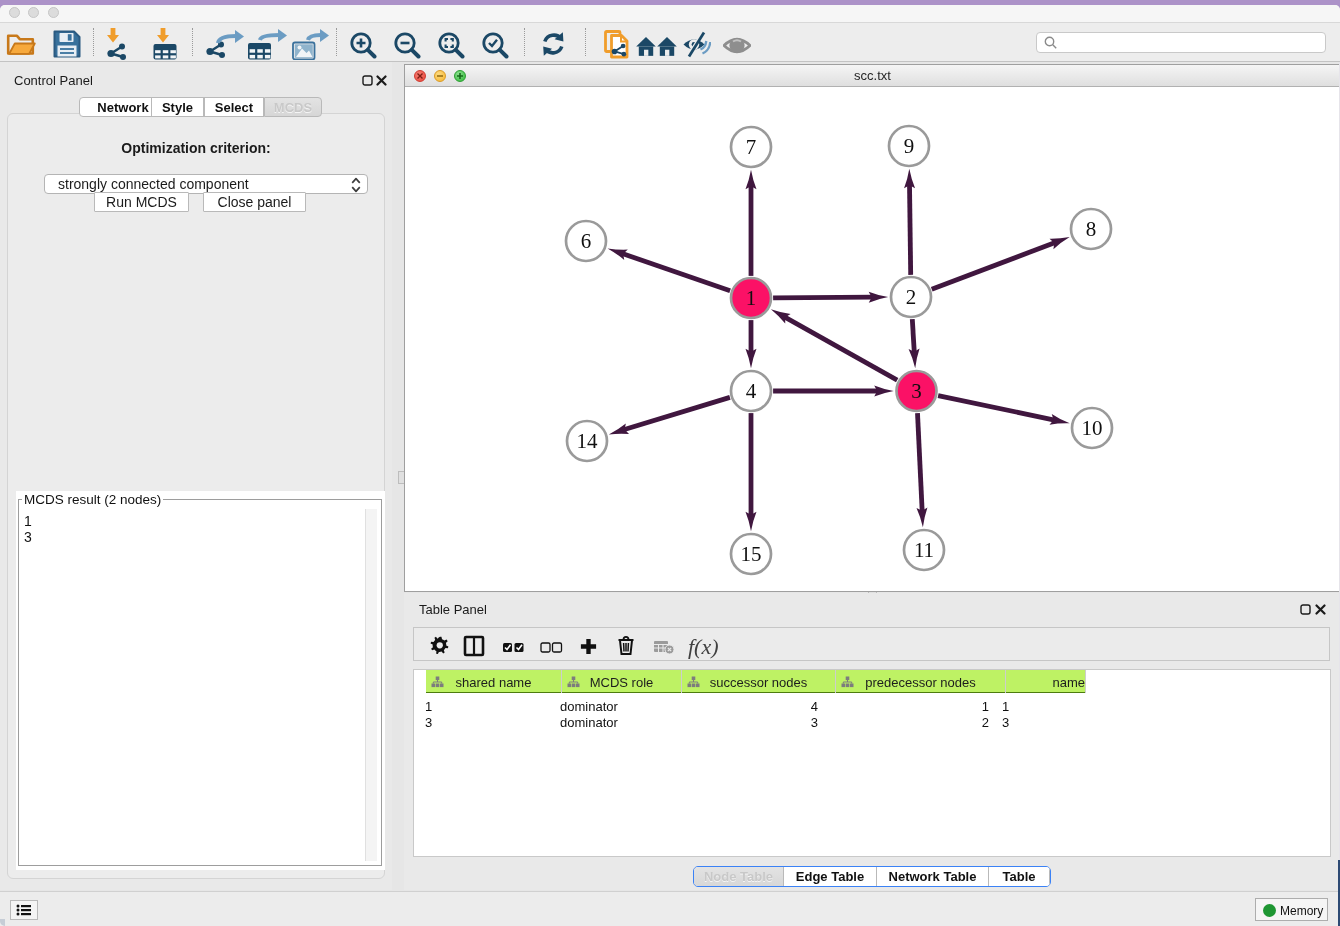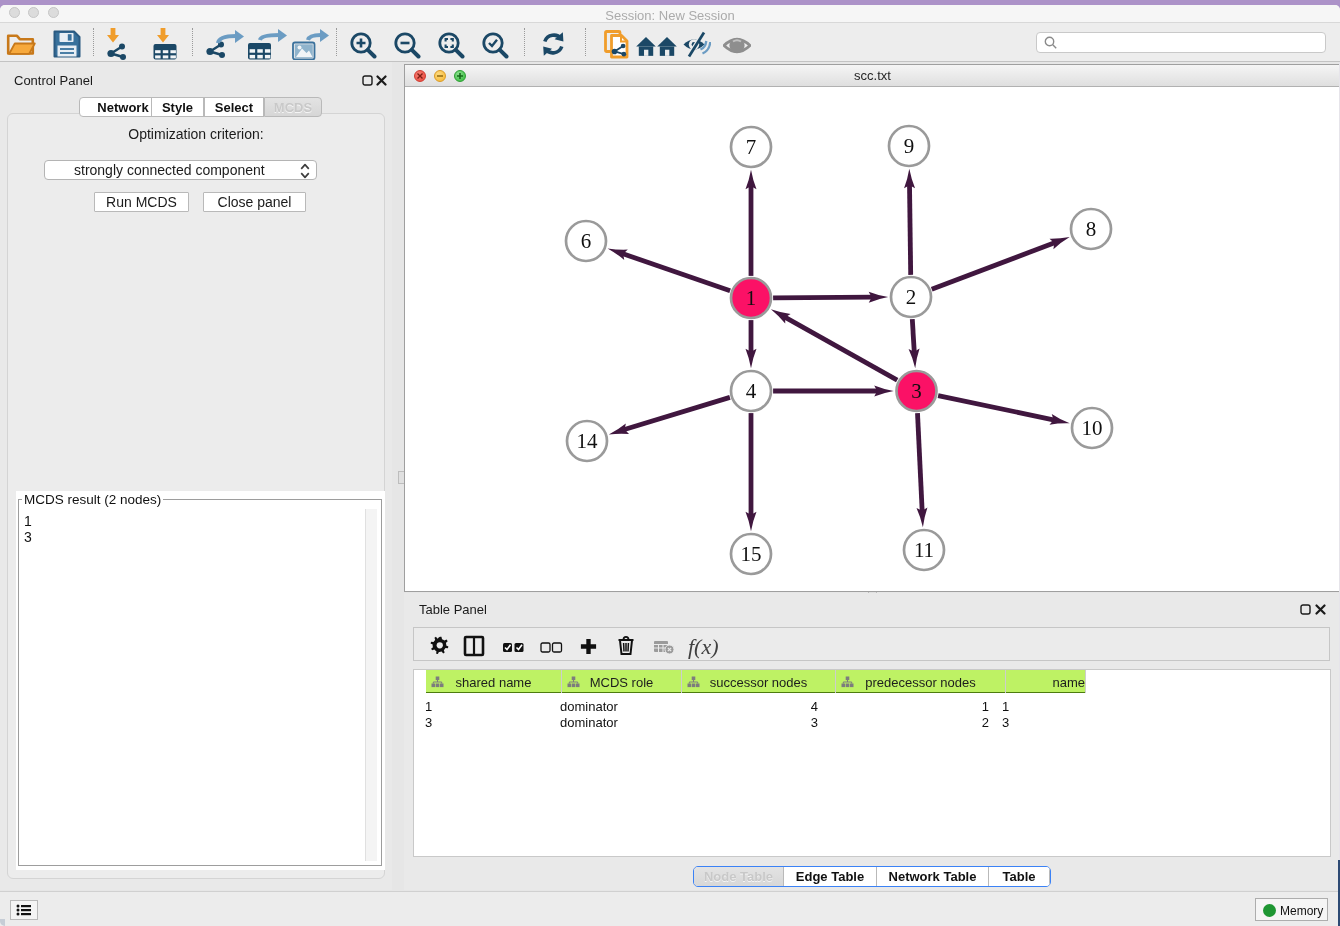--- a/index.html
+++ b/index.html
@@ -32,21 +32,20 @@
 
 .statusbar { position:absolute; left:0; top:891px; width:1340px; height:35px; background:#ececec; border-top:1px solid #d0d0d0; }
 </style>
 </head>
 <body>
 <div class="win"></div>
 <div class="titlebar">
   <div class="tl" style="left:9px"></div>
   <div class="tl" style="left:28px"></div>
   <div class="tl" style="left:48px"></div>
-  <div class="title-text">Session: New Session</div>
 </div>
 <div class="toolbar" id="toolbar">
   <div class="tbsep" style="left:93px"></div>
   <div class="tbsep" style="left:192px"></div>
   <div class="tbsep" style="left:336px"></div>
   <div class="tbsep" style="left:524px"></div>
   <div class="tbsep" style="left:585px"></div>
     <svg class="tbi" style="left:6px;top:9px" width="30" height="24" viewBox="0 0 30 24">
       <path d="M2.2 3.8 L11 3.8 L13.8 7.2 L26.8 7.2 L26.8 21.5 L2.2 21.5 Z" fill="none" stroke="#c8791a" stroke-width="2.6" stroke-linejoin="round"></path>
       <path d="M3.2 21.8 L8.8 11.5 L28.8 11.5 L23.2 21.8 Z" fill="#f7a93c" stroke="#c8791a" stroke-width="1.8" stroke-linejoin="round"></path>
@@ -174,22 +173,22 @@
       <rect x="1" y="1" width="9" height="9" rx="2" fill="none" stroke="#1b1b1b" stroke-width="1.4"></rect>
     </svg>
   <svg style="position:absolute;left:376px;top:13px" width="11" height="11" viewBox="0 0 11 11">
       <path d="M1.5 1.5 L9.5 9.5 M9.5 1.5 L1.5 9.5" stroke="#1b1b1b" stroke-width="2.2" stroke-linecap="round"></path>
     </svg>
   <div class="cp-box"></div>
   <div class="tab" style="left:79px;top:35px;width:88px;border-radius:4px 0 0 4px;">Network</div>
   <div class="tab" style="left:151px;top:35px;width:53px;">Style</div>
   <div class="tab" style="left:204px;top:35px;width:60px;">Select</div>
   <div class="tab" style="left:264px;top:35px;width:58px;background:linear-gradient(#e3e3e3,#d6d6d6);color:#c8c8c8;border-radius:0 4px 4px 0;text-shadow:0 1px 0 #f5f5f5;">MCDS</div>
-  <div style="position:absolute;left:0;top:64px;width:392px;text-align:center;font-size:14px;color:#1b1b1b;">Optimization criterion:</div>
-  <div class="combo" style="left:44px;top:98px;width:273px;height:20px;line-height:18px;padding-left:29px;">strongly connected component
+  <div style="position:absolute;left:0;top:78px;width:392px;text-align:center;font-size:14px;color:#1b1b1b;font-weight:bold;">Optimization criterion:</div>
+  <div class="combo" style="left:44px;top:112px;width:324px;height:20px;line-height:18px;padding-left:13px;">strongly connected component
     <svg style="position:absolute;right:5px;top:1.5px" width="12" height="16" viewBox="0 0 12 17">
         <path d="M2 6.2 L6 1.8 L10 6.2" fill="none" stroke="#3c3c3c" stroke-width="1.8" stroke-linejoin="round"></path>
         <path d="M2 10.8 L6 15.2 L10 10.8" fill="none" stroke="#3c3c3c" stroke-width="1.8" stroke-linejoin="round"></path>
       </svg>
   </div>
   <div class="btn" style="left:94px;top:130px;width:95px;height:20px;line-height:18px;">Run MCDS</div>
   <div class="btn" style="left:203px;top:130px;width:103px;height:20px;line-height:18px;">Close panel</div>
   <div style="position:absolute;left:16px;top:429px;width:369px;height:379px;background:#fff;"></div>
   <fieldset style="position:absolute;left:18px;top:430px;width:364px;height:374px;border:1px solid #9d9d9d;background:#fff;">
     <legend style="font-size:13.5px;color:#111;margin-left:3px;padding:0 2px;">MCDS result (2 nodes)</legend>

